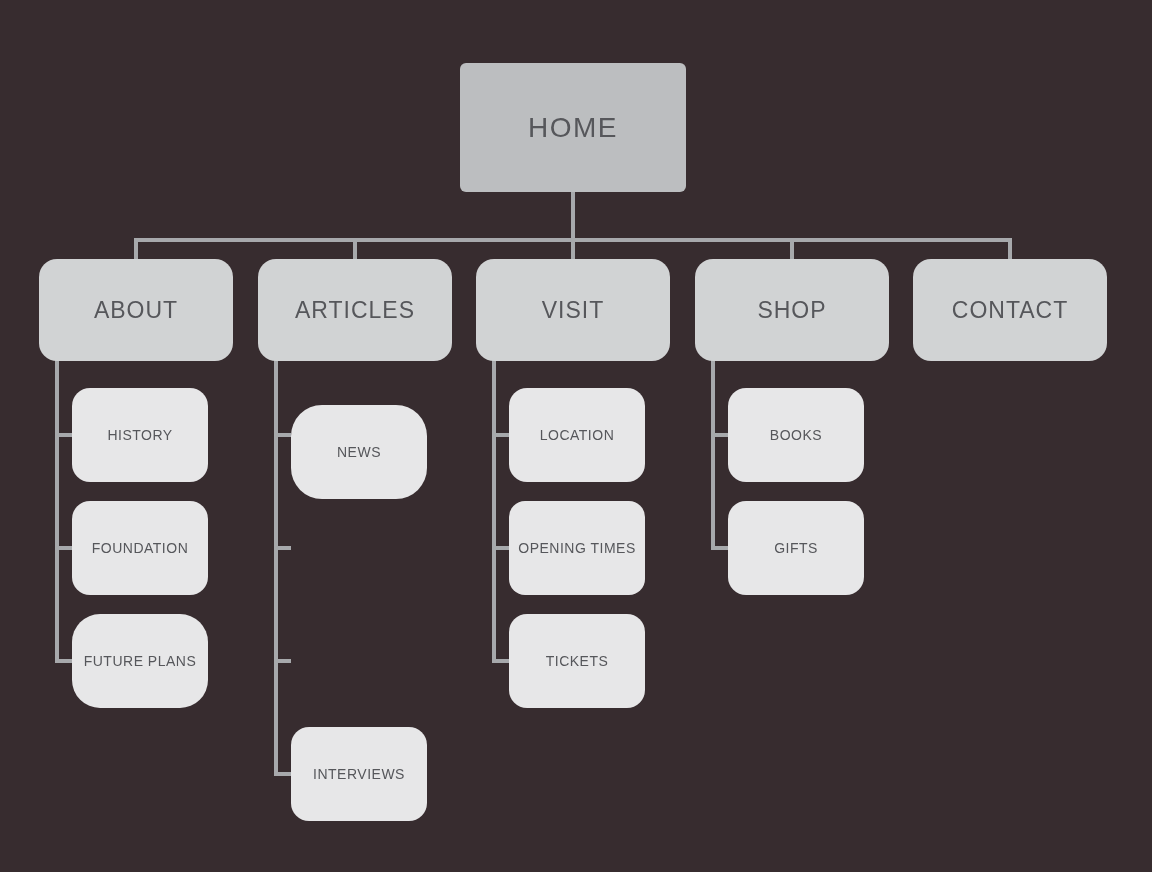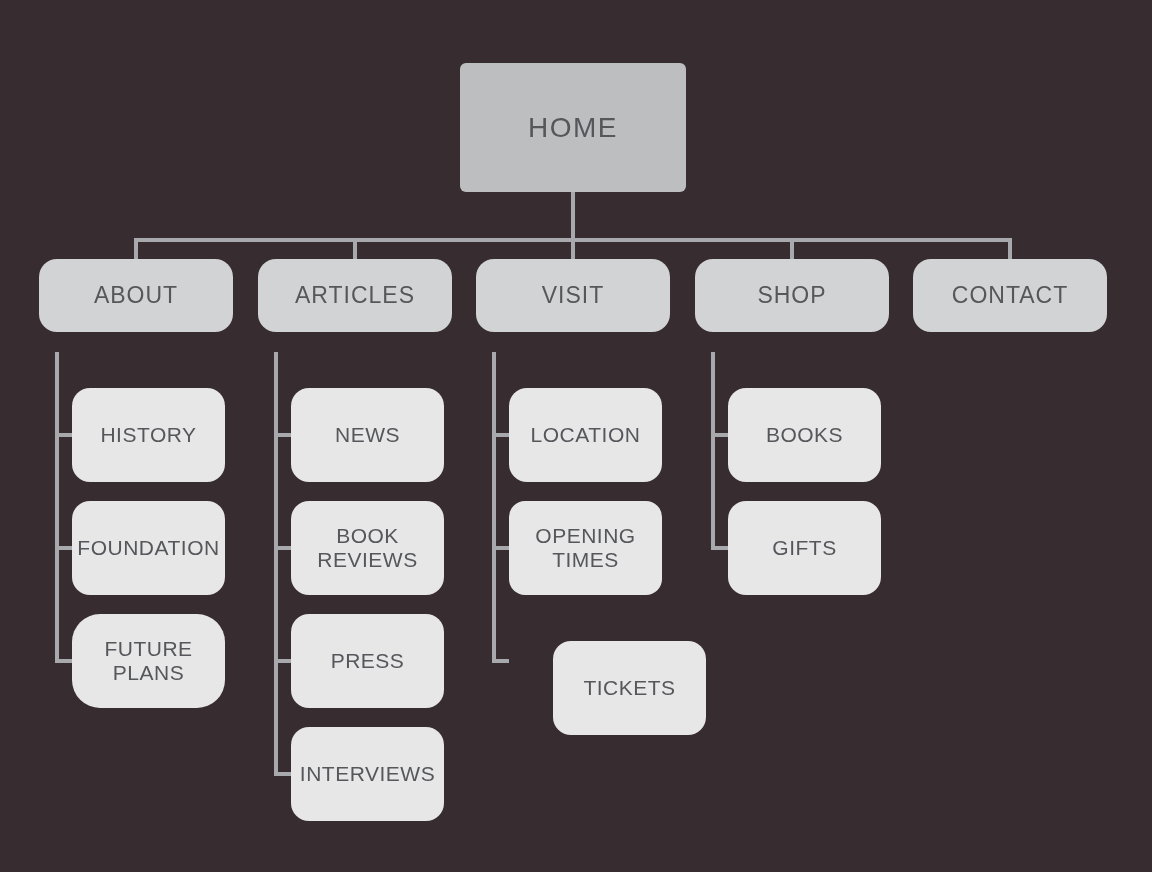--- a/index.html
+++ b/index.html
@@ -36,30 +36,30 @@
   .lvl1 {
     width: 226px;
     height: 129px;
     background: var(--root-box, #bcbec0);
     border-radius: 6px;
     font-size: 28px;
     letter-spacing: 1.5px;
   }
   .lvl2 {
     width: 194px;
-    height: 73px;
+    height: 102px;
     background: var(--section-box, #d1d3d4);
     font-size: 23px;
     letter-spacing: 1px;
   }
   .lvl3 {
-    width: 153px;
+    width: 136px;
     height: 94px;
     background: var(--child-box, #e7e7e8);
-    font-size: 21px;
+    font-size: 14px;
     letter-spacing: 0.5px;
   }
 </style>
 </head>
 <body>
 
 <div class="stage">
 
   <div class="line" style="left:571px; top:191px; width:4px; height:49px;"></div>
   <div class="line" style="left:134px; top:238px; width:878px; height:4px;"></div>
@@ -94,25 +94,23 @@
   <div class="node lvl2" style="left:39px; top:259px;">ABOUT</div>
   <div class="node lvl2" style="left:258px; top:259px;">ARTICLES</div>
   <div class="node lvl2" style="left:476px; top:259px;">VISIT</div>
   <div class="node lvl2" style="left:913px; top:259px;">CONTACT</div>
   <div class="node lvl2" style="left:695px; top:259px;">SHOP</div>
 
   <div class="node lvl3" style="left:72px; top:388px;">HISTORY</div>
   <div class="node lvl3" style="left:72px; top:501px;">FOUNDATION</div>
   <div class="node lvl3" style="left:72px; top:614px;border-radius:28px;">FUTURE PLANS</div>
 
-  <div class="node lvl3" style="left:291px; top:388px;">NEWS</div>
-  <div class="node lvl3" style="left:291px; top:501px;">BOOK REVIEWS</div>
-  <div class="node lvl3" style="left:291px; top:614px;">PRESS</div>
+  <div class="node lvl3" style="left:291px; top:405px;border-radius:31px;">NEWS</div>
   <div class="node lvl3" style="left:291px; top:727px;">INTERVIEWS</div>
 
   <div class="node lvl3" style="left:509px; top:388px;">LOCATION</div>
   <div class="node lvl3" style="left:509px; top:501px;border-radius:16px;">OPENING TIMES</div>
-  <div class="node lvl3" style="left:509px; top:641px;margin-left:44px;">TICKETS</div>
+  <div class="node lvl3" style="left:509px; top:614px;">TICKETS</div>
 
   <div class="node lvl3" style="left:728px; top:388px;">BOOKS</div>
   <div class="node lvl3" style="left:728px; top:501px;">GIFTS</div>
 
 </div>
 
 </body></html>

